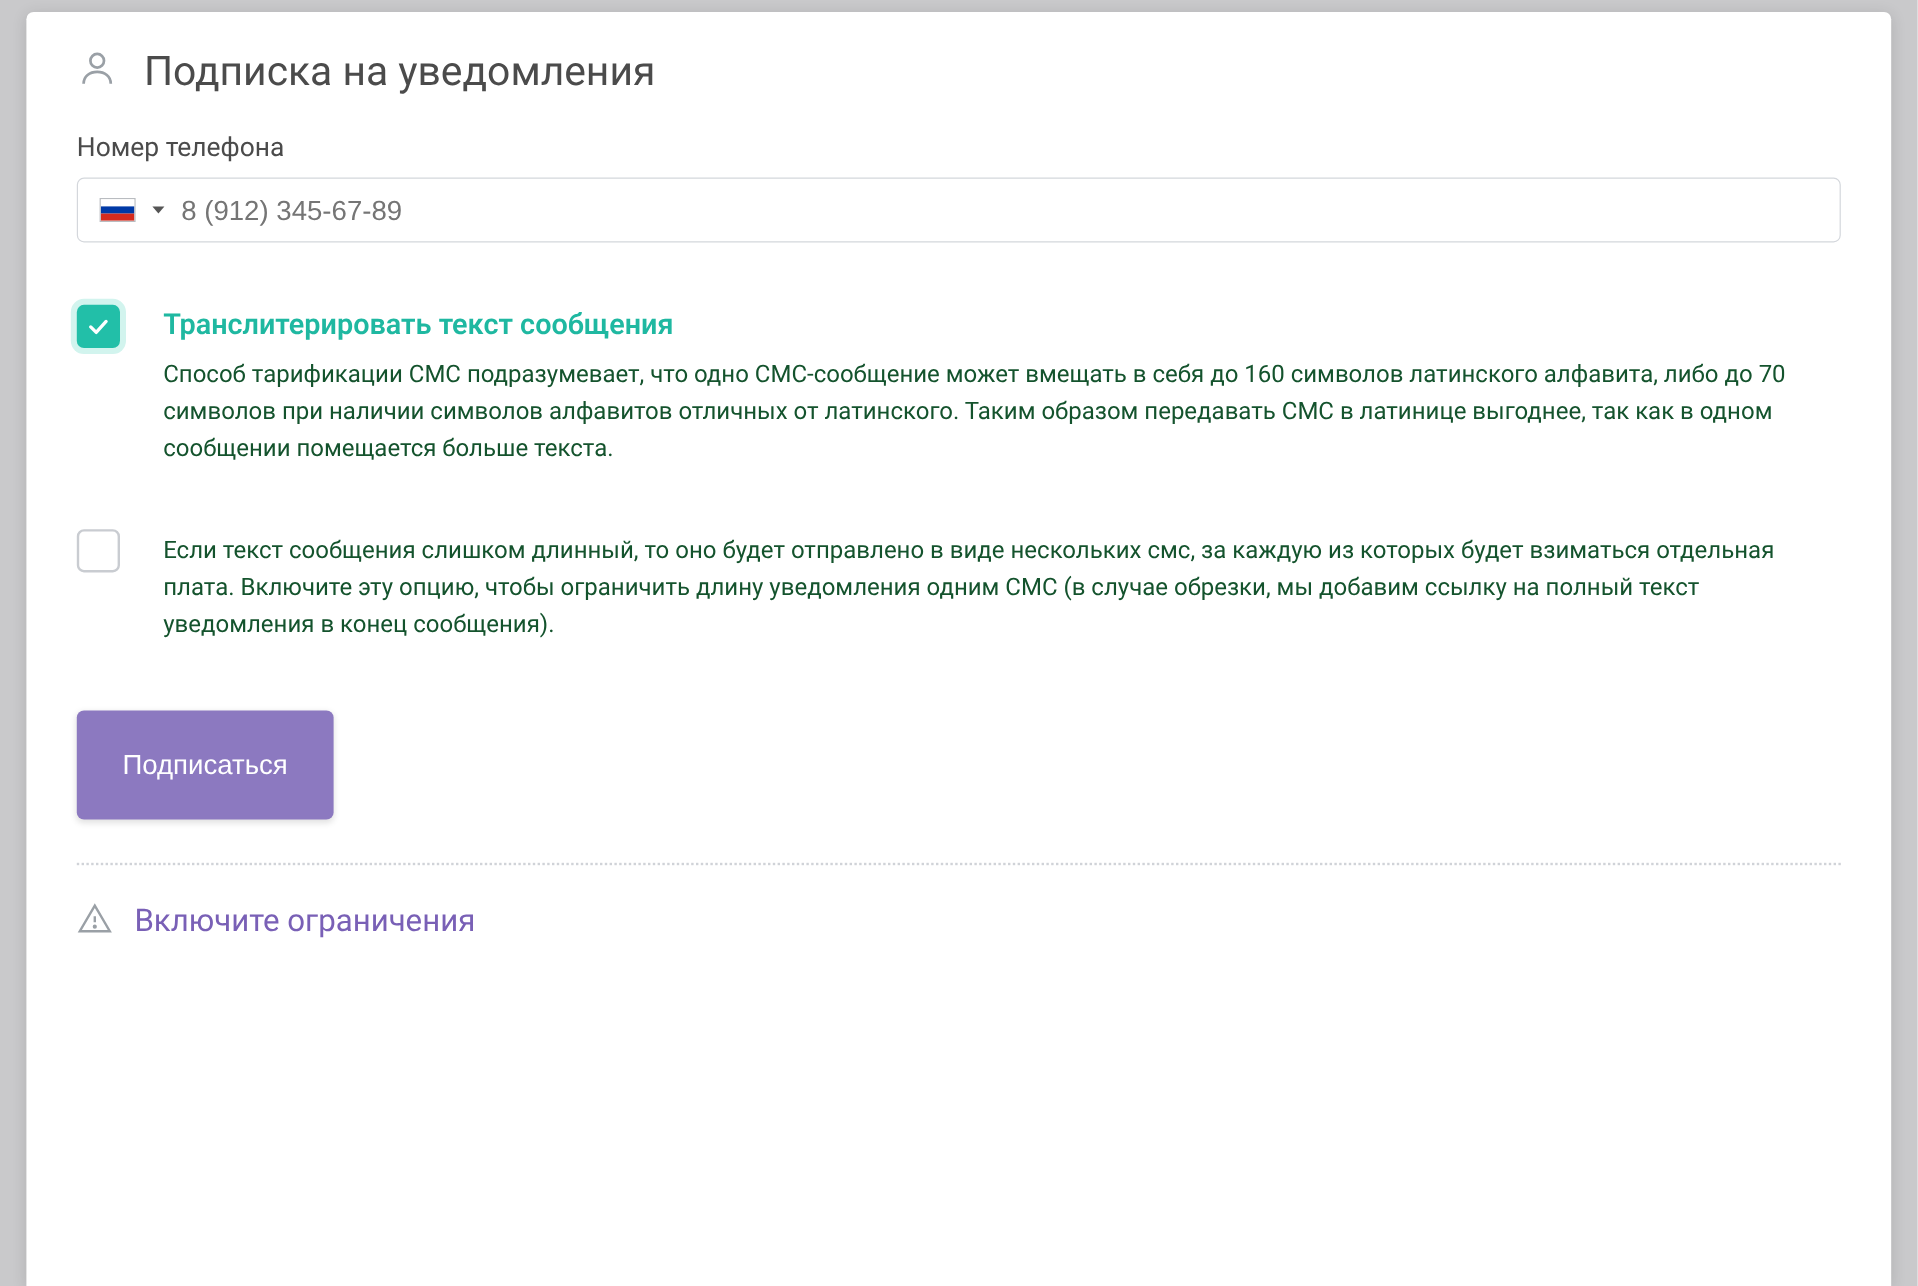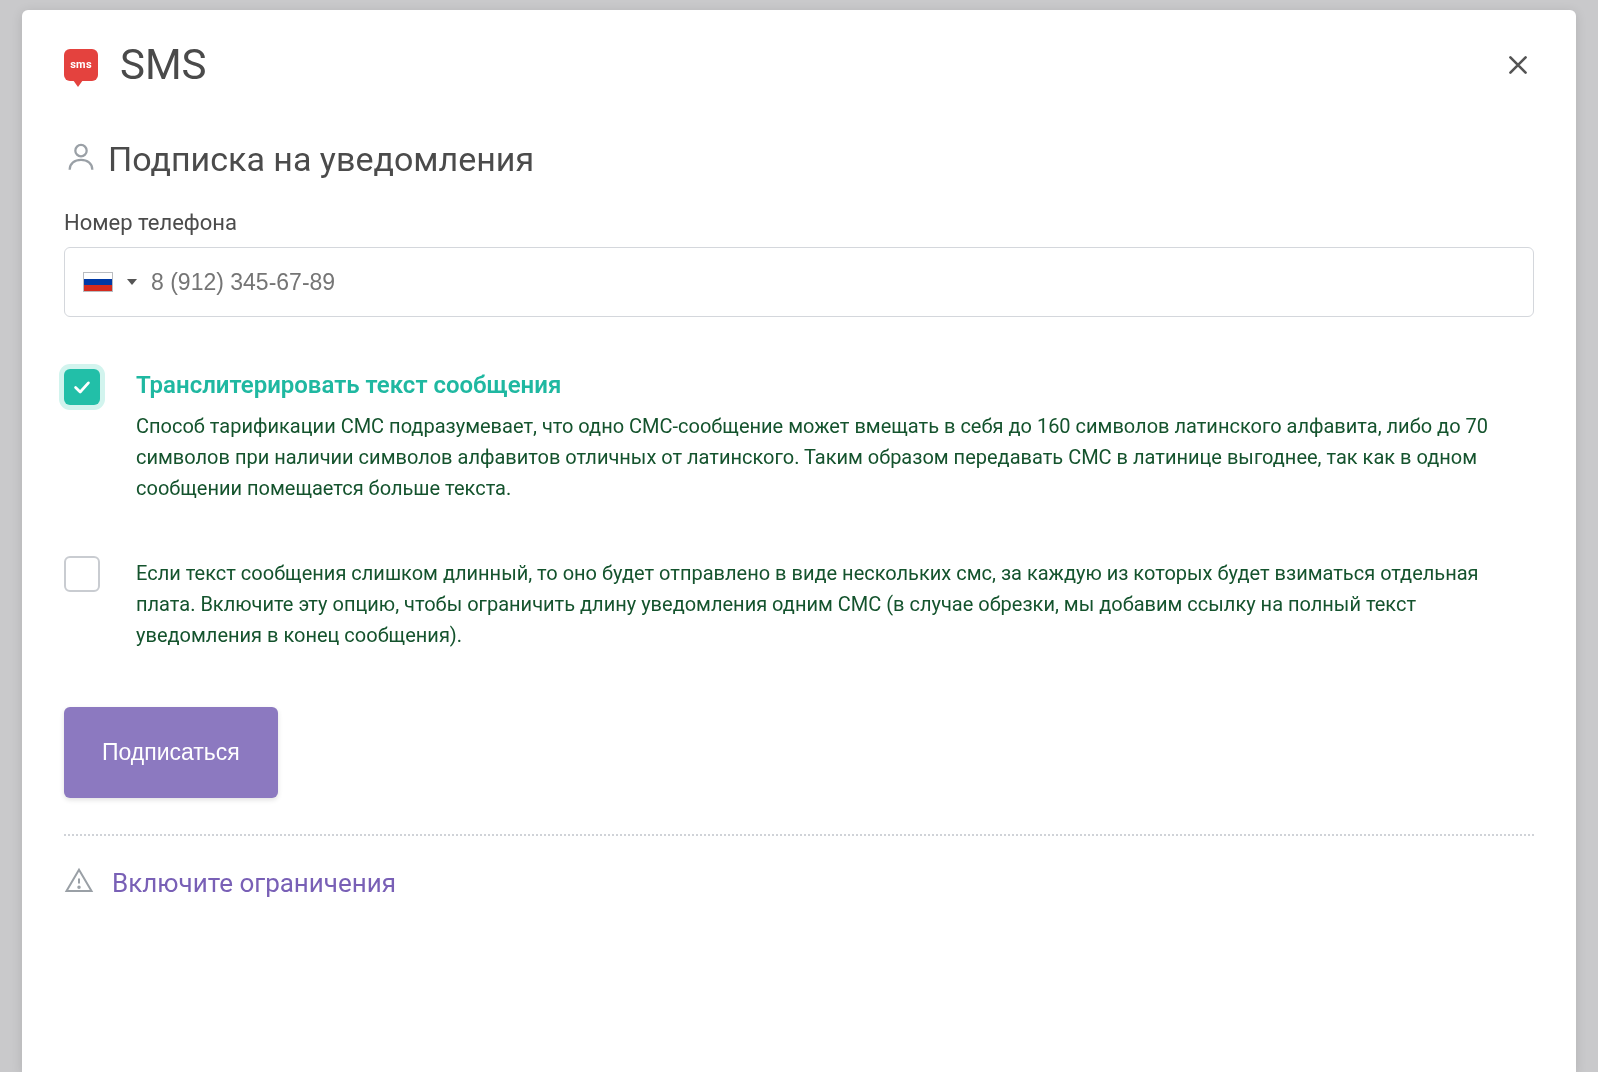--- a/index.html
+++ b/index.html
@@ -70,43 +70,43 @@
     height: 32px;
     display: flex;
     align-items: center;
     justify-content: center;
     cursor: pointer;
     color: #555;
   }
   .close-btn svg { width: 26px; height: 26px; stroke: #555; stroke-width: 2.4; }
   .section-header {
     display: flex;
-    align-items: center;
-    gap: 10px;
+    align-items: flex-start;
+    gap: 22px;
     margin-bottom: 30px;
   }
   .person-icon { color: #9aa0a6; }
   .person-icon svg { width: 34px; height: 34px; stroke:#9aa0a6; fill:none; stroke-width:1.6;}
   .section-title {
     font-size: 34px;
     font-weight: 400;
     color: #4b4b4b;
   }
   .field-label {
     font-size: 22px;
     color: #4b4b4b;
     margin-bottom: 12px;
     margin-top: 31px;
   }
   .phone-input {
     display: flex;
     align-items: center;
     border: 1px solid #d4d7dc;
     border-radius: 6px;
-    height: 70px;
+    height: 54px;
     padding: 0 18px;
     gap: 14px;
   }
   .flag {
     width: 30px;
     height: 20px;
     border: 1px solid #b9bcc0;
     display: flex;
     flex-direction: column;
     overflow: hidden;
@@ -195,33 +195,20 @@
     font-size: 26px;
     color: #7960b6;
     cursor:pointer;
   }
 </style>
 </head>
 <body>
 
 <div class="modal">
 
-  <div class="modal-header">
-    <div class="title-wrap">
-      <div class="sms-icon">
-        <span>sms</span>
-      </div>
-      <h1 class="modal-title">SMS</h1>
-    </div>
-    <div class="close-btn">
-      <svg viewBox="0 0 24 24" fill="none">
-          <path d="M5 5 L19 19 M19 5 L5 19" stroke-linecap="round"></path>
-        </svg>
-    </div>
-  </div>
 
   <div class="section-header">
     <div class="person-icon">
       <svg viewBox="0 0 24 24">
           <circle cx="12" cy="7.5" r="4"></circle>
           <path d="M4 21c0-4.4 3.6-7 8-7s8 2.6 8 7"></path>
         </svg>
     </div>
     <h2 class="section-title">Подписка на уведомления</h2>
   </div>

